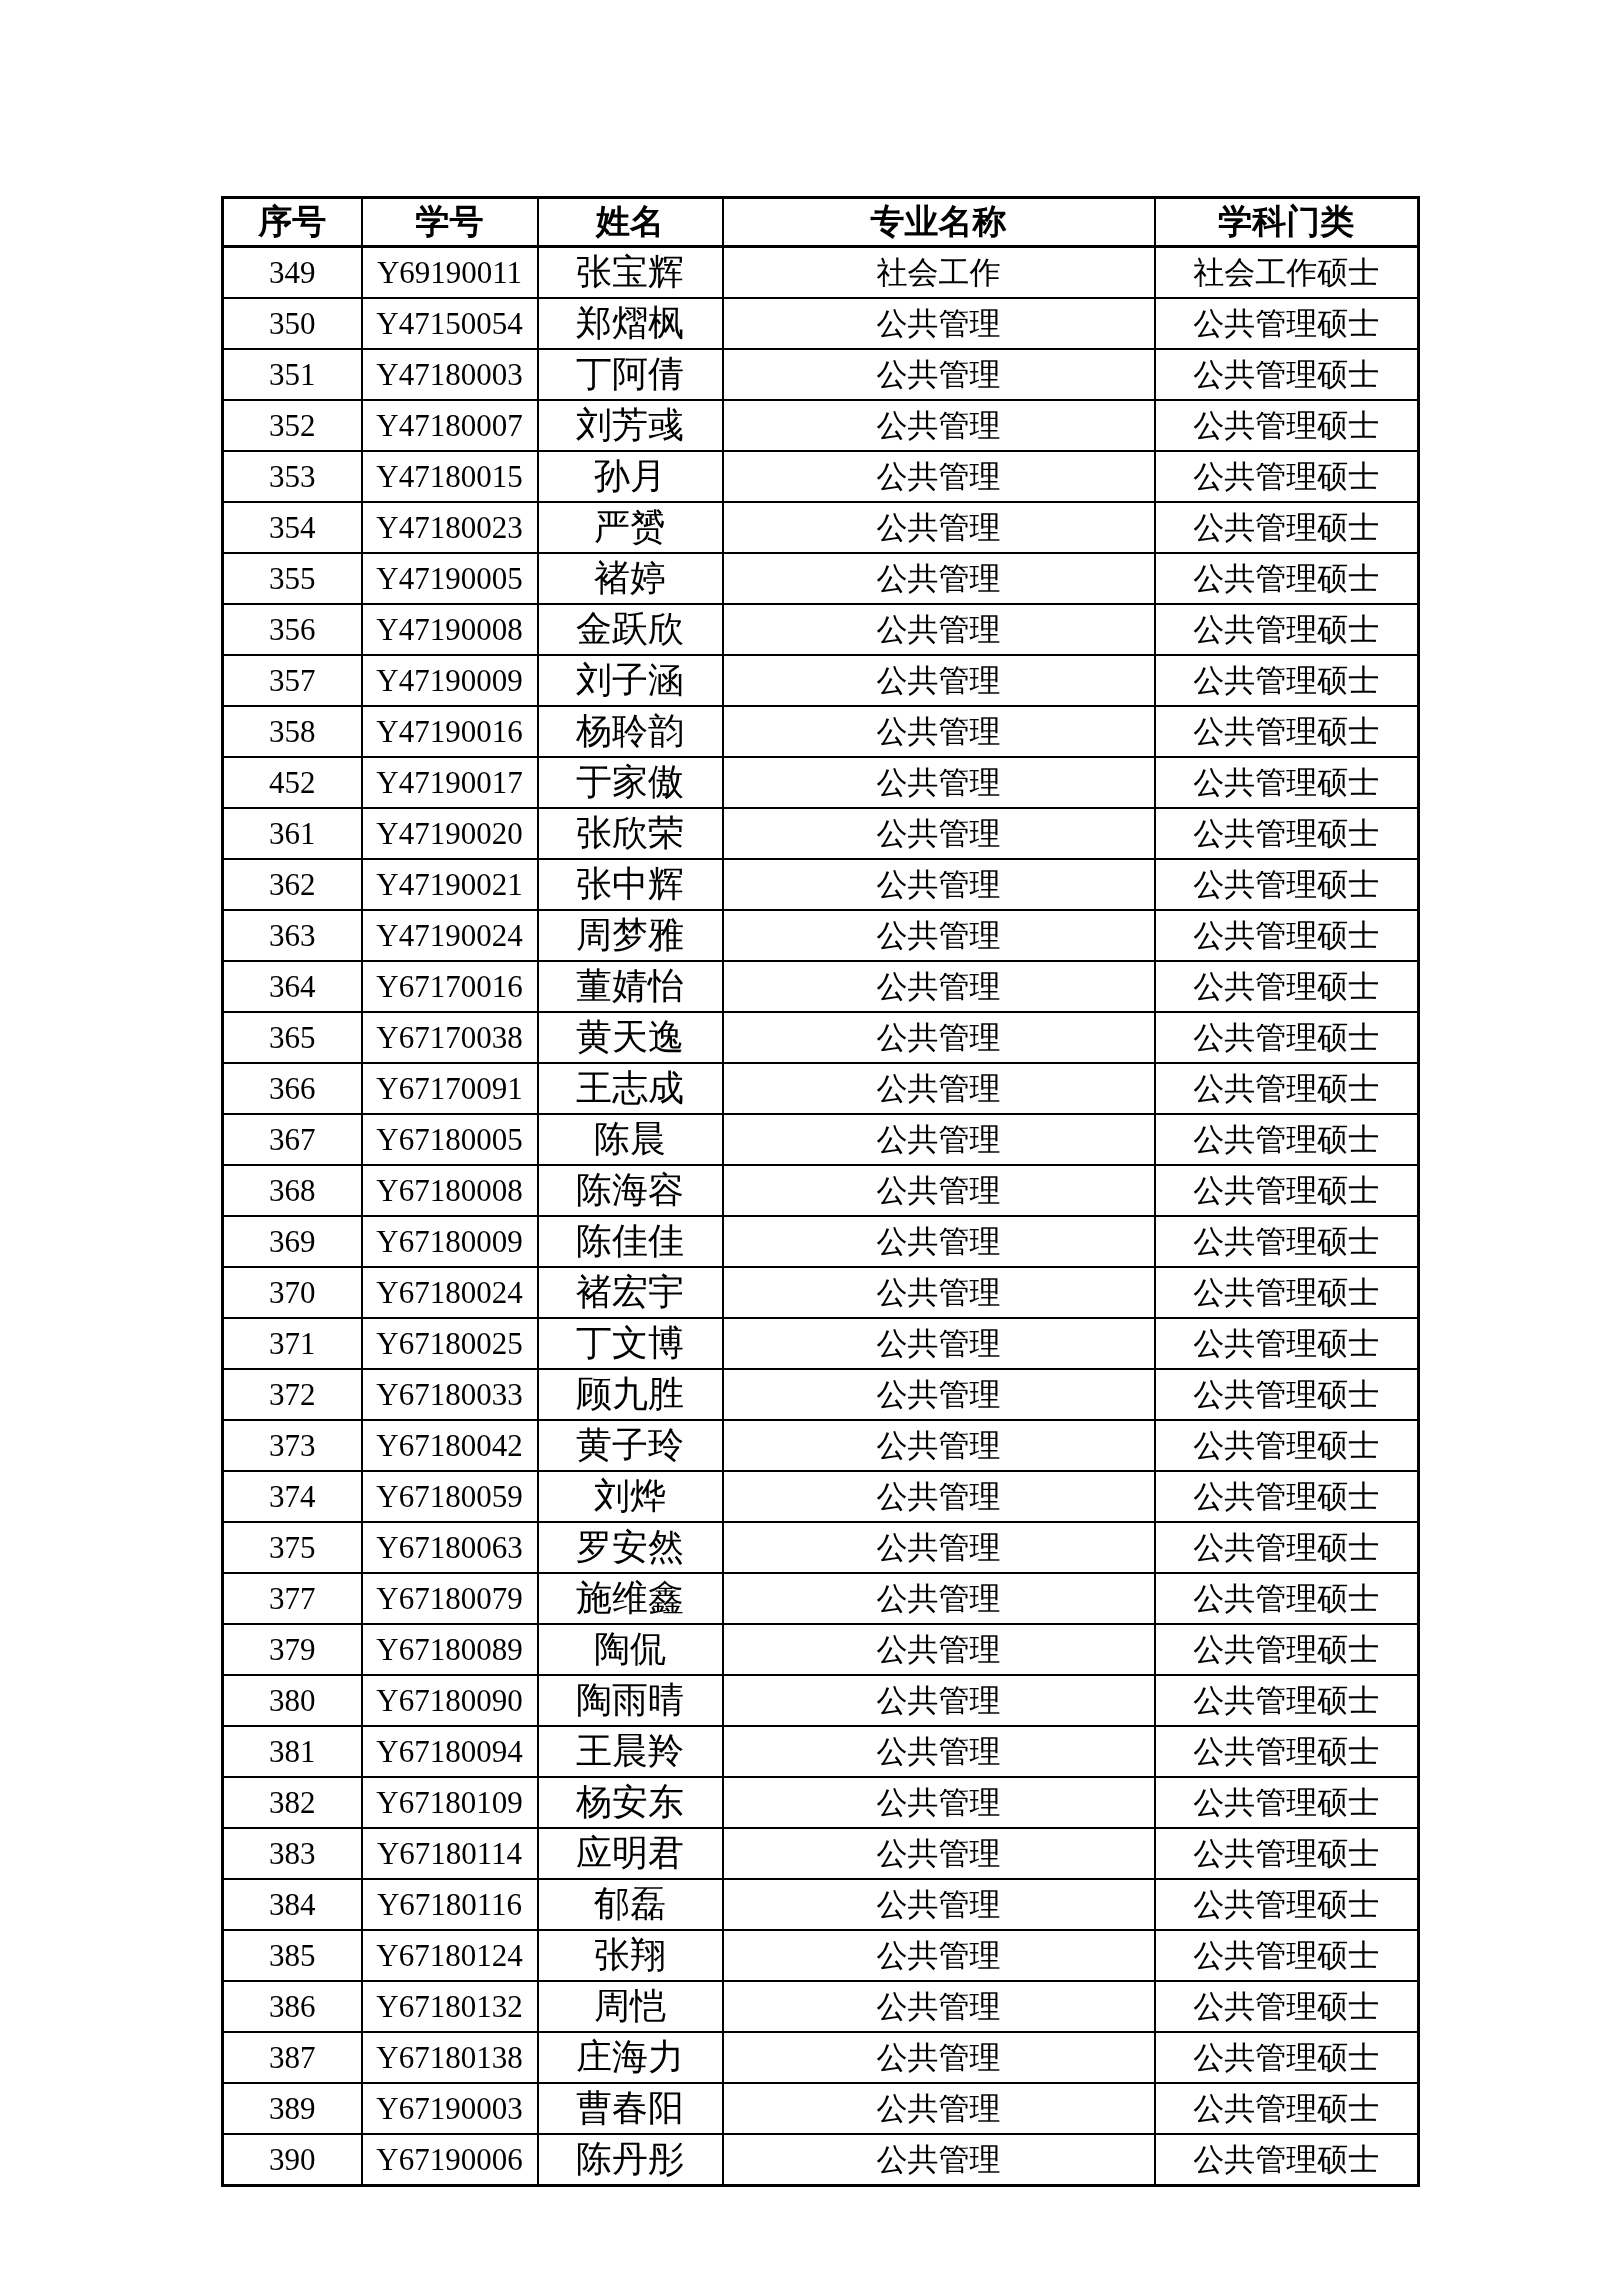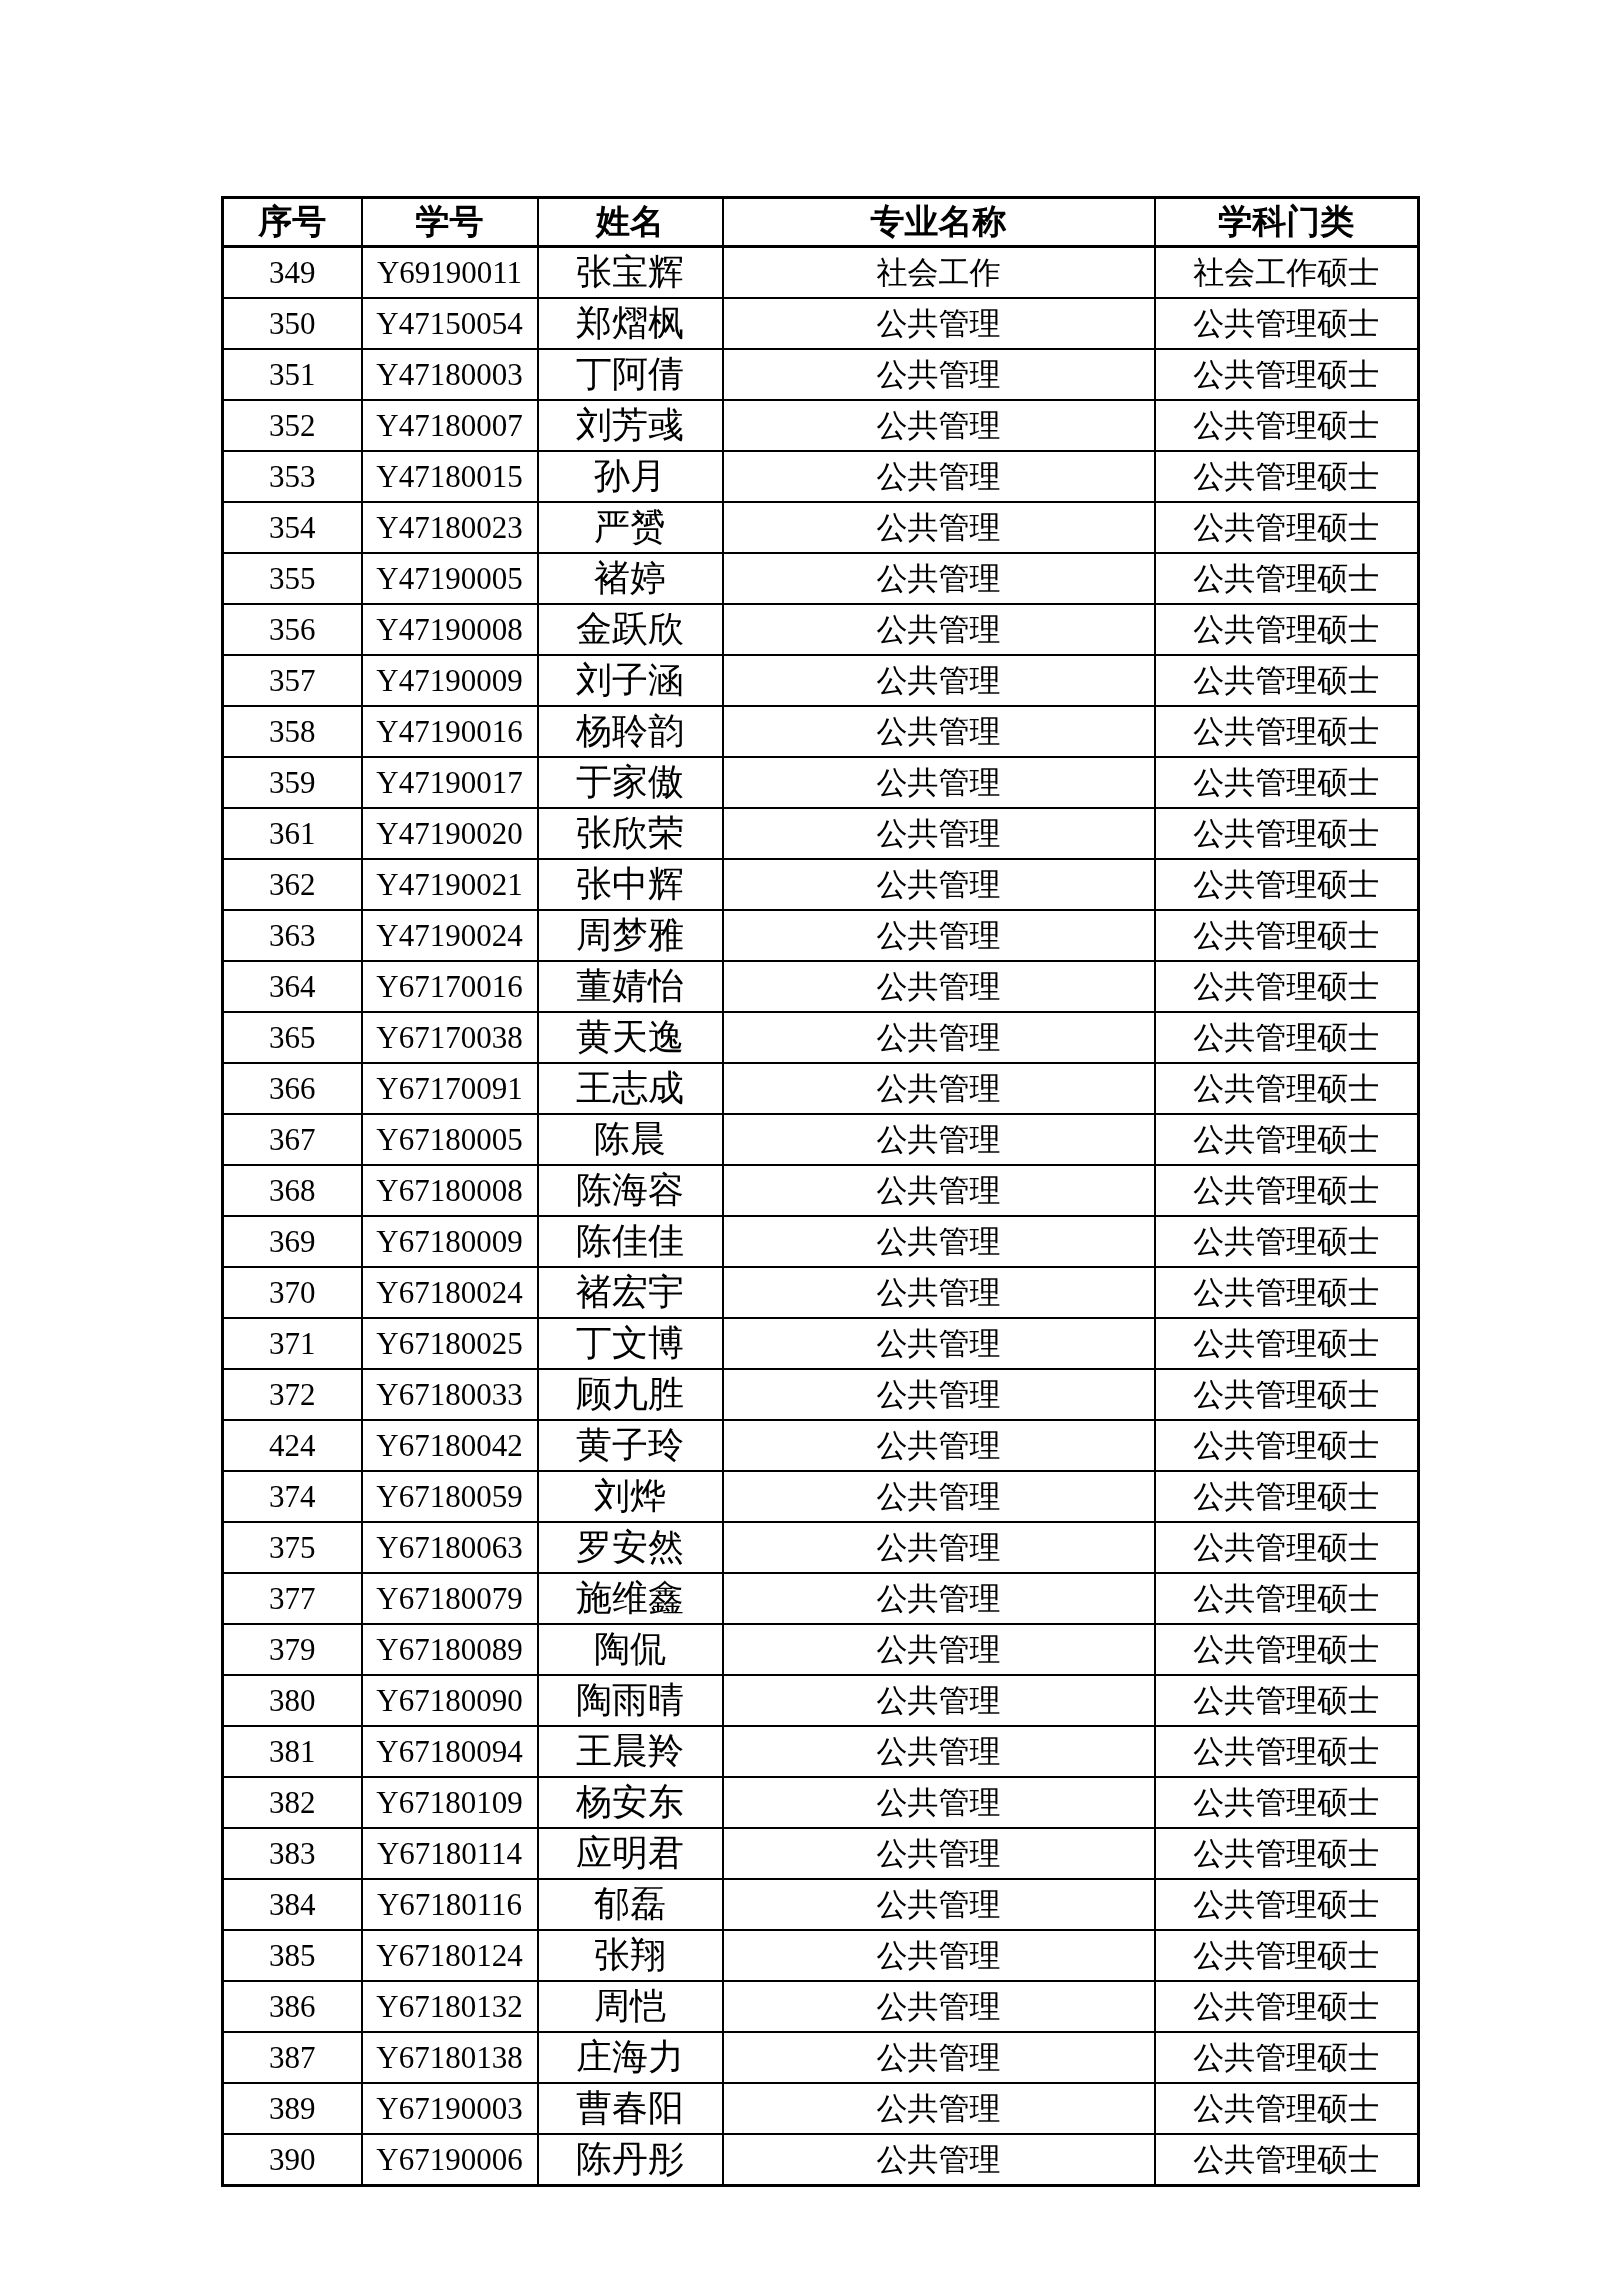--- a/index.html
+++ b/index.html
@@ -144,21 +144,21 @@
     <td class="c-category">公共管理硕士</td>
   </tr>
         <tr>
     <td class="c-no">358</td>
     <td class="c-id">Y47190016</td>
     <td class="c-name">杨聆韵</td>
     <td class="c-major">公共管理</td>
     <td class="c-category">公共管理硕士</td>
   </tr>
         <tr>
-    <td class="c-no">359</td>
+    <td class="c-no">452</td>
     <td class="c-id">Y47190017</td>
     <td class="c-name">于家傲</td>
     <td class="c-major">公共管理</td>
     <td class="c-category">公共管理硕士</td>
   </tr>
         <tr>
     <td class="c-no">361</td>
     <td class="c-id">Y47190020</td>
     <td class="c-name">张欣荣</td>
     <td class="c-major">公共管理</td>
@@ -235,21 +235,21 @@
     <td class="c-category">公共管理硕士</td>
   </tr>
         <tr>
     <td class="c-no">372</td>
     <td class="c-id">Y67180033</td>
     <td class="c-name">顾九胜</td>
     <td class="c-major">公共管理</td>
     <td class="c-category">公共管理硕士</td>
   </tr>
         <tr>
-    <td class="c-no">424</td>
+    <td class="c-no">373</td>
     <td class="c-id">Y67180042</td>
     <td class="c-name">黄子玲</td>
     <td class="c-major">公共管理</td>
     <td class="c-category">公共管理硕士</td>
   </tr>
         <tr>
     <td class="c-no">374</td>
     <td class="c-id">Y67180059</td>
     <td class="c-name">刘烨</td>
     <td class="c-major">公共管理</td>

